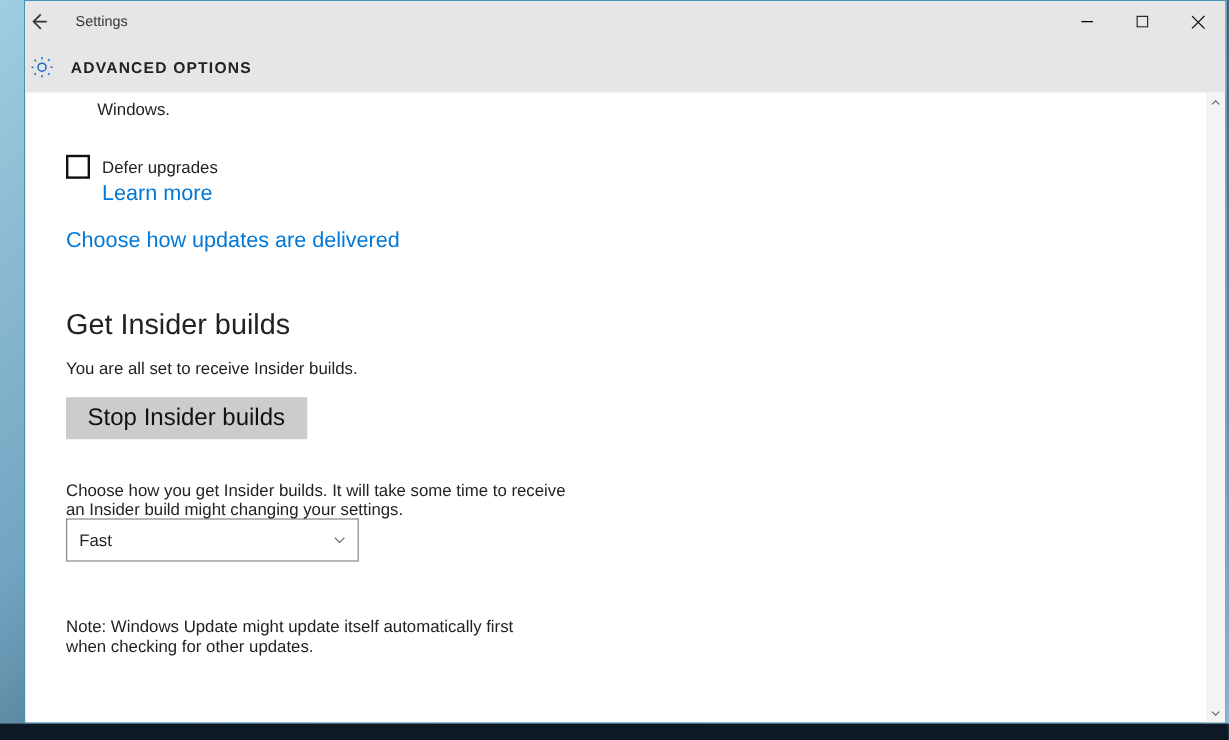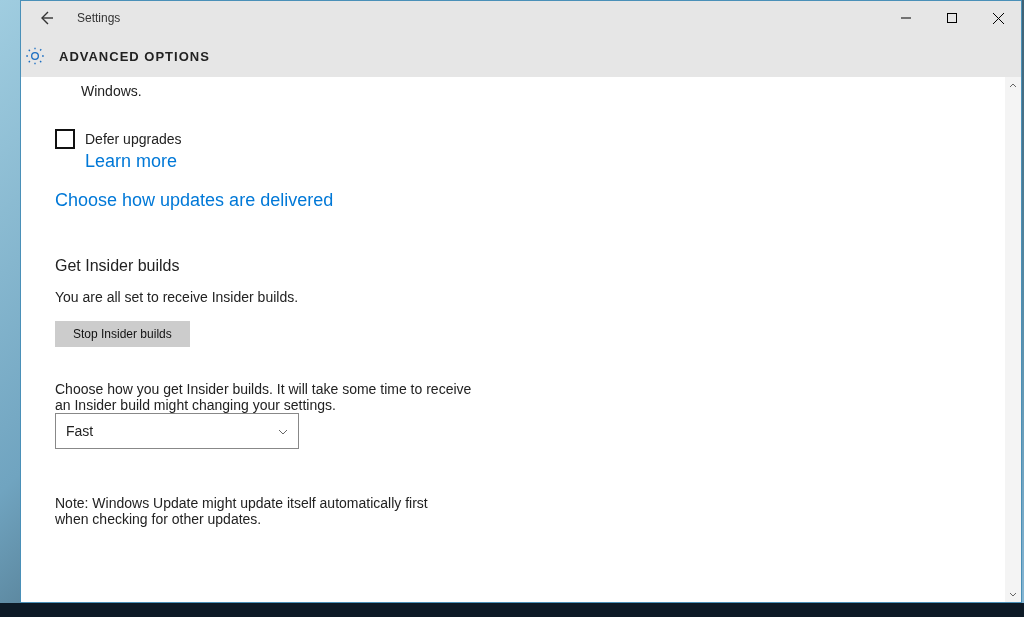--- a/index.html
+++ b/index.html
@@ -33,21 +33,21 @@
     background: #e6e6e6;
     display: flex;
     align-items: center;
     justify-content: space-between;
     flex-shrink: 0;
   }
   .titlebar-left {
     display: flex;
     align-items: center;
     gap: 22px;
-    padding-left: 16px;
+    padding-left: 2px;
   }
   .back-icon {
     width: 18px; height: 18px;
     display: flex; align-items: center; justify-content: center;
     cursor: pointer;
     color: #333;
   }
   .app-title {
     font-size: 12px;
     color: #333;
@@ -129,35 +129,35 @@
     color: #0078d7;
     cursor: pointer;
     font-size: 18px;
   }
   .learn-more { margin-left: 30px; margin-top: 2px; }
 
   .link-block { margin-top: 34px; }
   .link-block2 { margin-top: 18px; }
 
   h2.section-title {
-    font-size: 16px;
+    font-size: 24px;
     font-weight: 400;
     margin-top: 46px;
     color: #222;
   }
   .body-text { margin-top: 14px; color: #222; max-width: 380px; }
   .body-text.wide { max-width: 430px; }
 
   .btn {
     display: inline-block;
     background: #ccc;
     padding: 6px 18px;
     margin-top: 16px;
     cursor: pointer;
-    font-size: 12px;
+    font-size: 20px;
     color: #111;
     border: none;
   }
 
   .select {
     width: 244px;
     height: 36px;
     border: 1px solid #888;
     background: #fff;
     display: flex;

